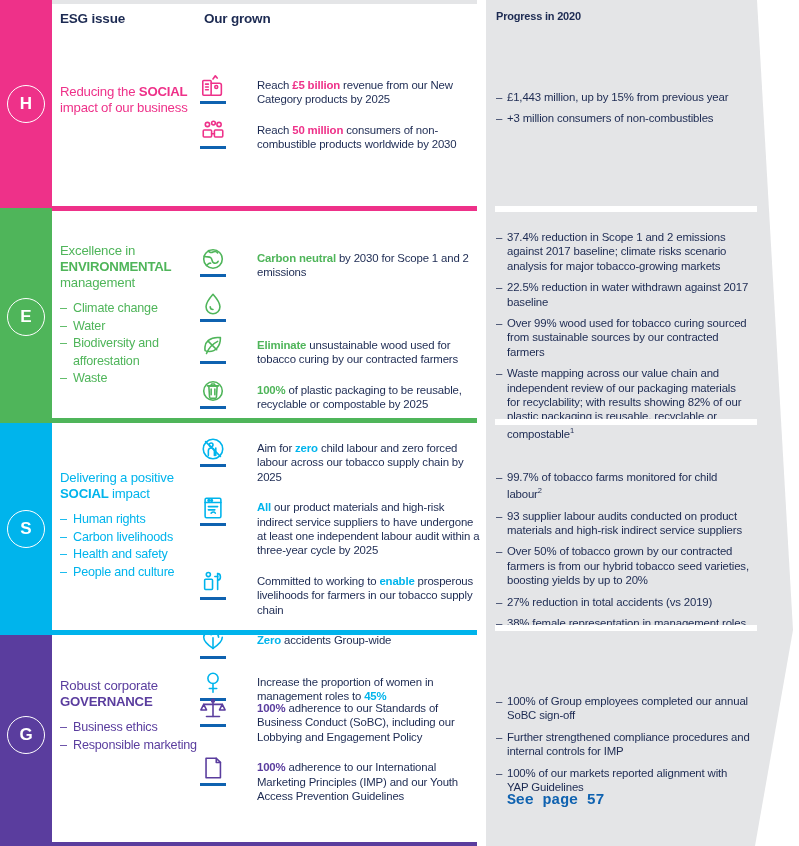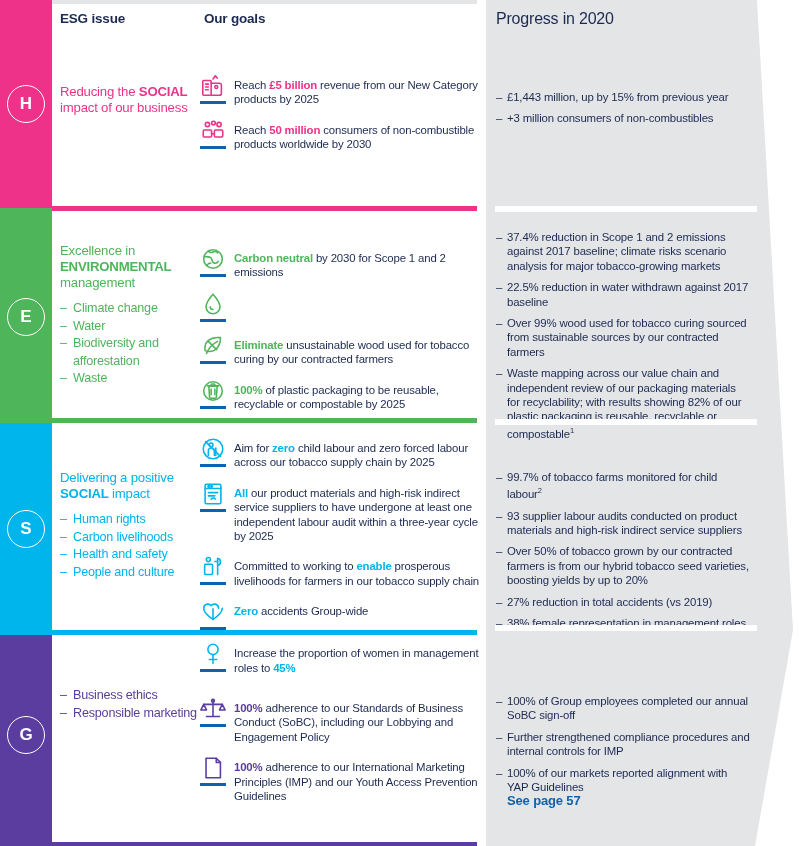--- a/index.html
+++ b/index.html
@@ -77,44 +77,45 @@
   .goal-row { position: relative; display: flex; align-items: flex-start; margin-bottom: 10px; }
   .goal-icon-wrap { width: 34px; flex: 0 0 34px; padding-top: 1px; }
   .goal-icon { display: block; width: 26px; height: 26px; }
   .goal-underline { width: 26px; height: 3px; background: #0f62b0; margin-top: 2px; }
   .goal-text {
     flex: 1;
     color: #1c2a52;
     font-size: 11.4px; line-height: 14.4px;
     padding-top: 6px;
     letter-spacing: -0.15px;
+    margin-left: 23px;
   }
   .goal-text b { font-weight: 700; }
 
   
   .prog-block { position: absolute; left: 10px; width: 255px; }
   .prog-head {
     position: absolute; left: 10px; top: 10px;
-    color: #1c2a52; font-size: 16px; font-weight: 400;
+    color: #1c2a52; font-size: 11px; font-weight: 700;
     letter-spacing: -0.2px;
   }
   .prog-list { list-style: none; }
   .prog-list li {
     color: #1c2a52;
     font-size: 11.4px; line-height: 14.4px;
     padding-left: 11px; position: relative;
     margin-bottom: 7px;
     letter-spacing: -0.15px;
   }
   .prog-list li::before {
     content: "\2013"; position: absolute; left: 0; top: 0;
   }
   .prog-list li sup { font-size: 7.5px; vertical-align: super; }
   .see-page {
-    display: block; color: #0f62b0; font-weight: 700; font-size: 13px;
+    display: block; color: #0f62b0; font-weight: 700; font-size: 15px; font-family: Liberation Mono, monospace;
   }
 </style>
 </head>
 <body>
 
 <div id="root">
 
   <div class="progress-panel">
     <div class="progress-inner" id="progress-inner">
         <div class="prog-block" style="position:absolute;top:90px;">
@@ -149,21 +150,21 @@
             <li>100% of our markets reported alignment with YAP Guidelines<span class="see-page">See page 57</span></li>
           </ul>
         </div>
         <div class="panel-gap" style="top:625px;"></div>
       </div>
   </div>
 
   <div class="top-strip"></div>
 
   <div class="col-head" style="left:60px; top:11px;">ESG issue</div>
-  <div class="col-head" style="left:204px; top:11px;">Our goals</div>
+  <div class="col-head" style="left:204px; top:11px;">Our grown</div>
   <div class="prog-head" style="position:absolute; left:496px; top:10px;">Progress in 2020</div>
 
   <div id="sections-host">
       <div class="rail" style="top:0px;height:208px;background:#ee3189;"></div>
       <div class="letter-badge" style="top:85px;">H</div>
       <div class="rule" style="top:206px;background:#ee3189;"></div>
       <div class="issue-block" style="top:84px;color:#ee3189;">
         <div class="issue-title">Reducing the <b>SOCIAL</b> impact of our business</div>
       </div>
       <div class="goals-block" style="top:72px;">
@@ -294,20 +295,21 @@
                 <path d="M14 14.5V24"></path>
                 <path d="M10 20h8"></path>
               </svg></span><div class="goal-underline"></div></div>
           <div class="goal-text">Increase the proportion of women in management roles to <b style="color:#00b4ec;">45%</b></div>
         </div>
       </div>
       <div class="rail" style="top:635px;height:211px;background:#5a3d9e;"></div>
       <div class="letter-badge" style="top:716px;">G</div>
       <div class="rule" style="top:842px;background:#5a3d9e;"></div>
       <div class="issue-block" style="top:678px;color:#5a3d9e;">
+        <div class="issue-title">Robust corporate <b>GOVERNANCE</b></div>
         <ul class="issue-list">
           <li>Business ethics</li>
           <li>Responsible marketing</li>
         </ul>
       </div>
       <div class="goals-block" style="top:695px;">
         <div class="goal-row">
           <div class="goal-icon-wrap"><span><svg class="goal-icon" viewBox="0 0 28 28" fill="none" stroke="#5a3d9e" stroke-width="1.7" stroke-linecap="round" stroke-linejoin="round">
                 <path d="M14 4v18"></path>
                 <path d="M7 22h14"></path>

